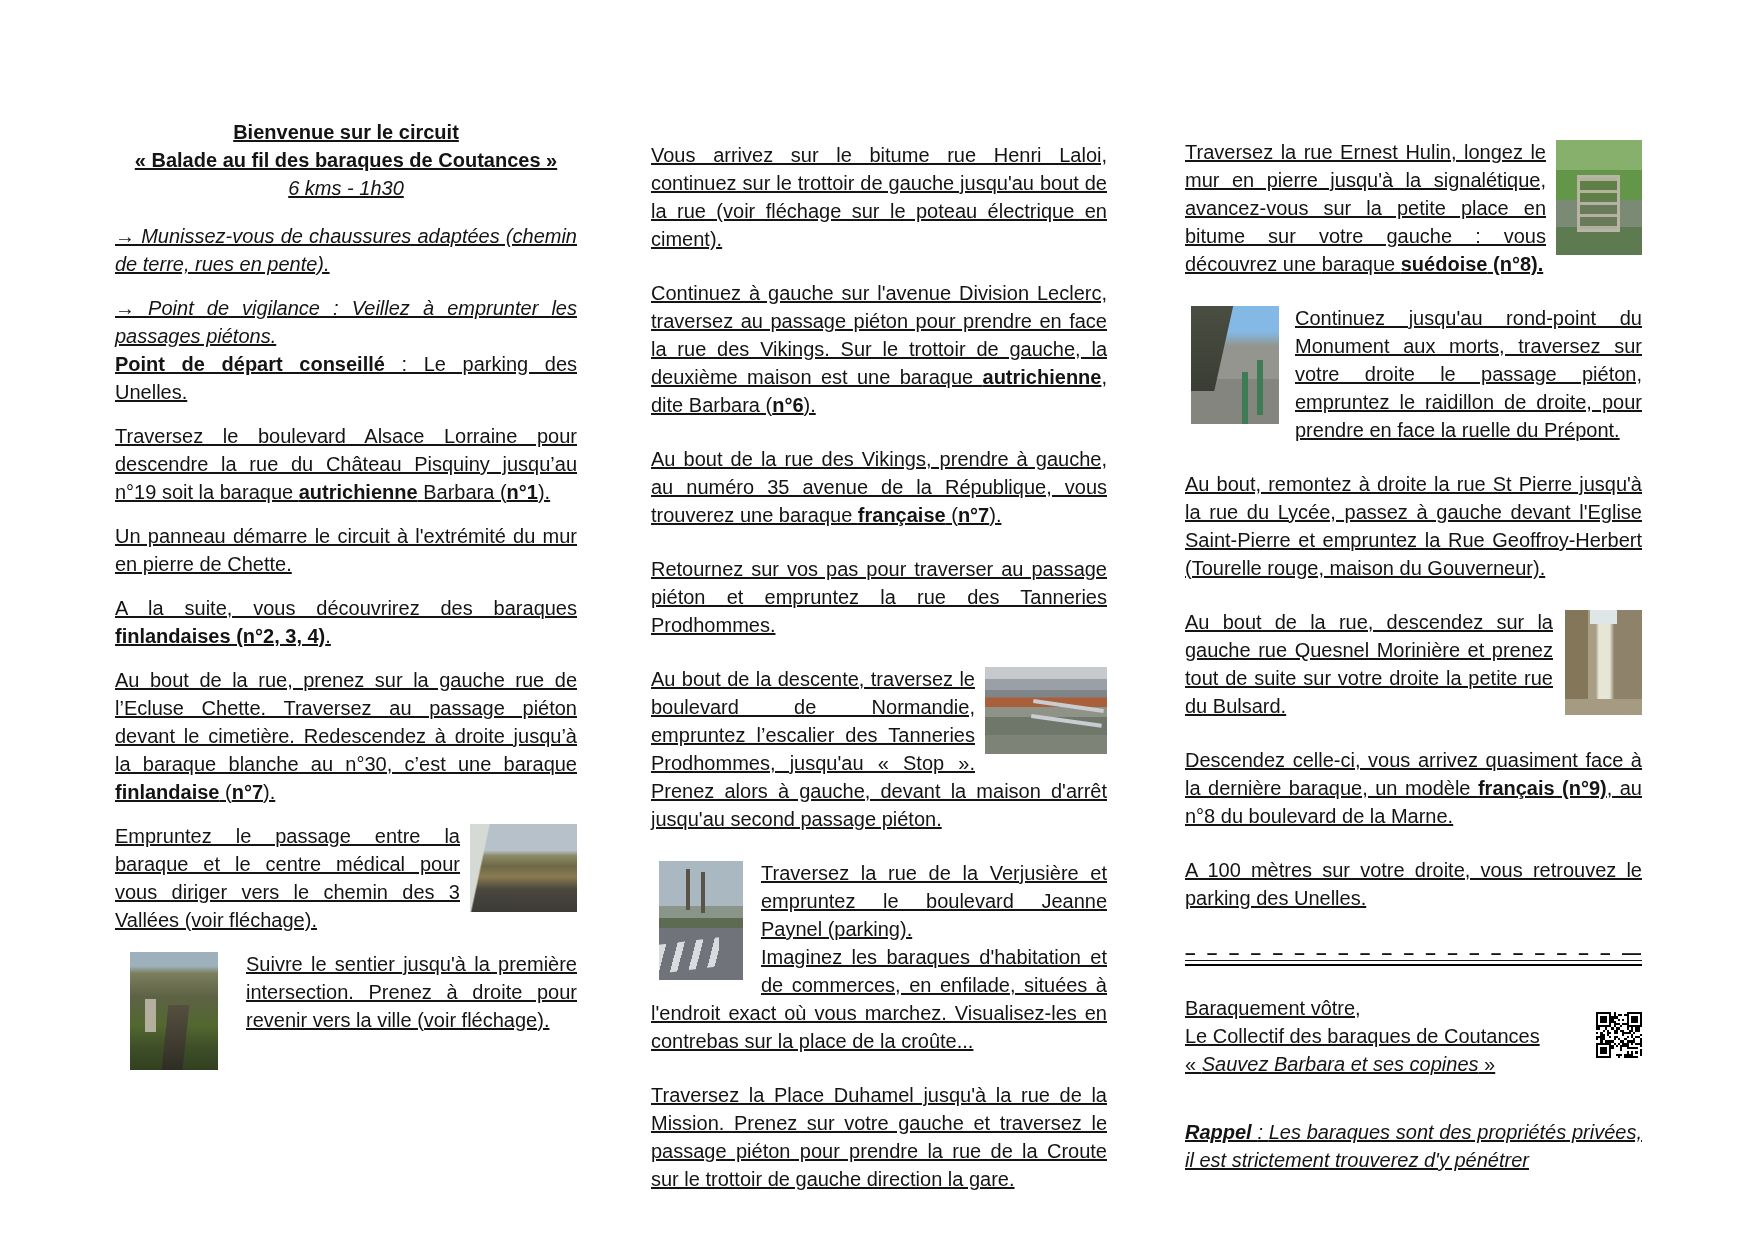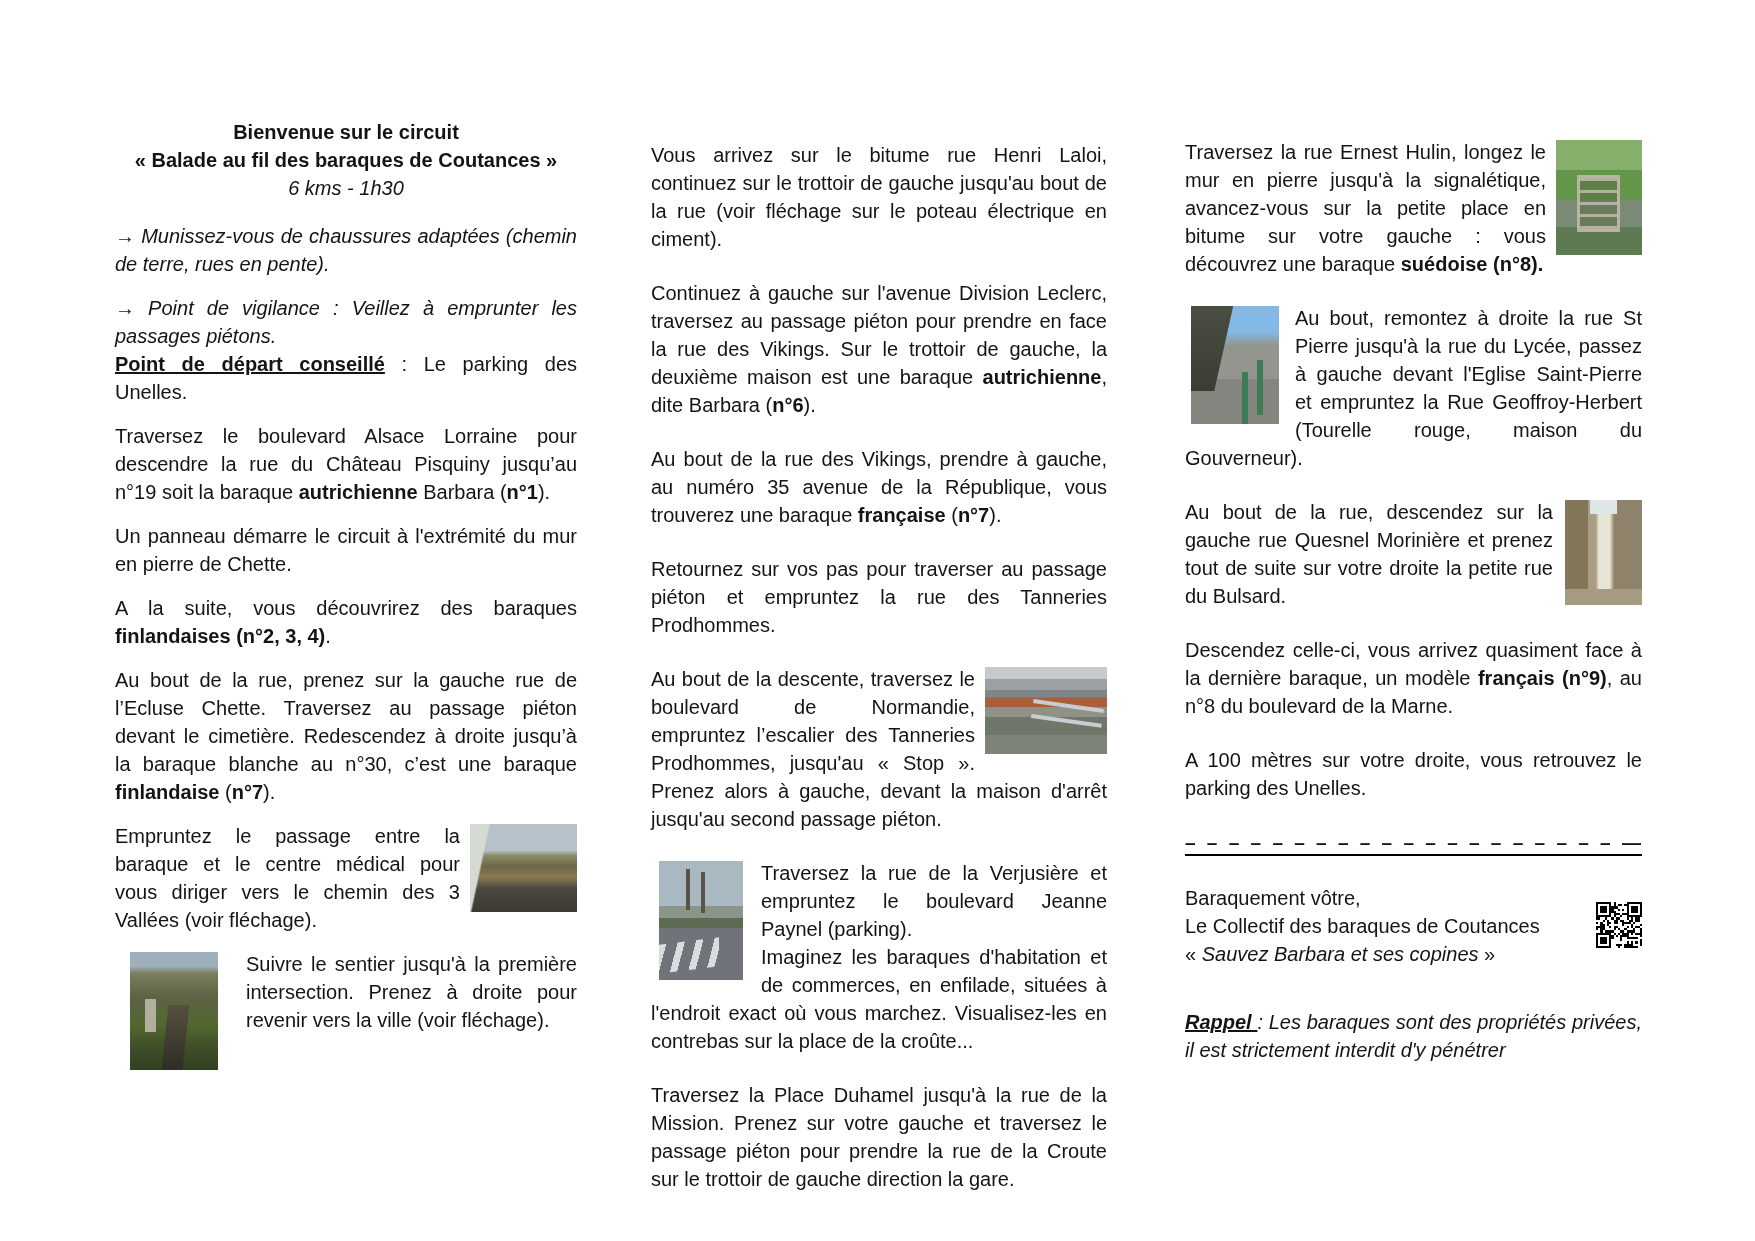--- a/index.html
+++ b/index.html
@@ -2,21 +2,21 @@
 <html lang="fr"><head>
 <meta charset="utf-8">
 <style>
   html,body{margin:0;padding:0;background:#ffffff;}
   .page{
     width:1755px;height:1241px;box-sizing:border-box;
     padding:118px 113px 0 115px;display:flex;overflow:hidden;
     font-family:"Liberation Sans","DejaVu Sans",sans-serif;
     font-size:20px;line-height:28px;color:#141414;background:#ffffff;
   }
-  .col{box-sizing:border-box;}
+  .col{box-sizing:border-box;text-decoration:underline;}
   .col1{width:462px;margin-right:74px;}
   .col2{width:456px;margin-right:78px;padding-top:23px;}
   .col3{width:457px;padding-top:20px;}
   .blk{text-align:justify;margin-bottom:16px;}
   .col2 .blk,.col3 .blk{margin-bottom:26px;}
   .title-block{text-align:center;margin-bottom:20px;}
   .gap0{margin-bottom:0 !important;}
   .rappel{margin-top:40px;}
   .sb{font-weight:bold;}
   .si{font-style:italic;text-align:right;}
@@ -84,21 +84,21 @@
       <div class="blk"><span>Vous arrivez sur le bitume rue Henri Laloi, continuez sur le trottoir de gauche jusqu'au bout de la rue (voir fléchage sur le poteau électrique en ciment).</span></div>
       <div class="blk"><span>Continuez à gauche sur l'avenue Division Leclerc, traversez au passage piéton pour prendre en face la rue des Vikings. Sur le trottoir de gauche, la deuxième maison est une baraque </span><span class="sb">autrichienne</span><span>, dite Barbara (</span><span class="sb">n°6</span><span>).</span></div>
       <div class="blk"><span>Au bout de la rue des Vikings, prendre à gauche, au numéro 35 avenue de la République, vous trouverez une baraque </span><span class="sb">française</span><span> (</span><span class="sb">n°7</span><span>).</span></div>
       <div class="blk"><span>Retournez sur vos pas pour traverser au passage piéton et empruntez la rue des Tanneries Prodhommes.</span></div>
       <div class="blk"><div class="photo photo-c fr"></div><span>Au bout de la descente, traversez le boulevard de Normandie, empruntez l’escalier des Tanneries Prodhommes, jusqu'au « Stop ». Prenez alors à gauche, devant la maison d'arrêt jusqu'au second passage piéton.</span></div>
       <div class="blk"><div class="photo photo-d fl"></div><span>Traversez la rue de la Verjusière et empruntez le boulevard Jeanne Paynel (parking).</span><br><span>Imaginez les baraques d'habitation et de commerces, en enfilade, situées à l'endroit exact où vous marchez. Visualisez-les en contrebas sur la place de la croûte...</span></div>
       <div class="blk"><span>Traversez la Place Duhamel jusqu'à la rue de la Mission. Prenez sur votre gauche et traversez le passage piéton pour prendre la rue de la Croute sur le trottoir de gauche direction la gare.</span></div>
     </div>
   <div class="col col3">
       <div class="blk"><div class="photo photo-e fr"></div><span>Traversez la rue Ernest Hulin, longez le mur en pierre jusqu'à la signalétique, avancez-vous sur la petite place en bitume sur votre gauche : vous découvrez une </span><span>baraque </span><span class="sb">suédoise</span><span> </span><span class="sb">(n°8).</span></div>
-      <div class="blk"><div class="photo photo-f fl"></div></div>
+      <div class="blk"><div class="photo photo-f fl"></div><span>Continuez jusqu'au rond-point du Monument aux morts, traversez sur votre droite le passage piéton, empruntez le raidillon de droite, pour prendre en face la ruelle du Prépont.</span></div>
       <div class="blk"><span>Au bout, remontez à droite la rue St Pierre jusqu'à la rue du Lycée, passez à gauche devant l'Eglise Saint-Pierre et empruntez la Rue Geoffroy-Herbert (Tourelle rouge, maison du Gouverneur).</span></div>
       <div class="blk"><div class="photo photo-g fr"></div><span>Au bout de la rue, descendez sur la gauche rue Quesnel Morinière et prenez tout de suite sur votre droite la petite rue du Bulsard.</span></div>
       <div class="blk"><span>Descendez celle-ci, vous arrivez quasiment face à la dernière baraque, un modèle </span><span class="sb">français (n°9)</span><span>, au n°8 du boulevard de la Marne.</span></div>
       <div class="blk"><span>A 100 mètres sur votre droite, vous retrouvez le parking des Unelles.</span></div>
       <div class="divider"><span>– – – – – – – – – – – – – – – – – – – – — – – – –</span></div>
       <div class="blk gap0"><div class="photo qr fr">
           <svg viewBox="0 0 21 21" shape-rendering="crispEdges" xmlns="http://www.w3.org/2000/svg">
             <rect width="21" height="21" fill="#fff"></rect>
             <rect x="0" y="0" width="7" height="7" fill="#000"></rect>
             <rect x="1" y="1" width="5" height="5" fill="#fff"></rect>
@@ -236,15 +236,15 @@
             <rect x="20" y="19" width="1" height="1" fill="#000"></rect>
             <rect x="10" y="20" width="1" height="1" fill="#000"></rect>
             <rect x="13" y="20" width="1" height="1" fill="#000"></rect>
             <rect x="14" y="20" width="1" height="1" fill="#000"></rect>
             <rect x="15" y="20" width="1" height="1" fill="#000"></rect>
             <rect x="16" y="20" width="1" height="1" fill="#000"></rect>
             <rect x="17" y="20" width="1" height="1" fill="#000"></rect>
             <rect x="18" y="20" width="1" height="1" fill="#000"></rect>
           </svg>
         </div><span>Baraquement vôtre,</span><br><span>Le Collectif des baraques de Coutances</span><br><span>« </span><span class="si">Sauvez Barbara et ses copines</span><span> »</span></div>
-      <div class="blk rappel"><span class="sb si su">Rappel </span><span class="si">: </span><span class="si">Les baraques sont des propriétés privées, il est strictement interdit d'y pénétrer</span></div>
+      <div class="blk rappel"><span class="sb si su">Rappel </span><span class="si">: </span><span class="si">Les baraques sont des propriétés privées, il est strictement trouverez d'y pénétrer</span></div>
     </div>
 </div>
 
 </body></html>

